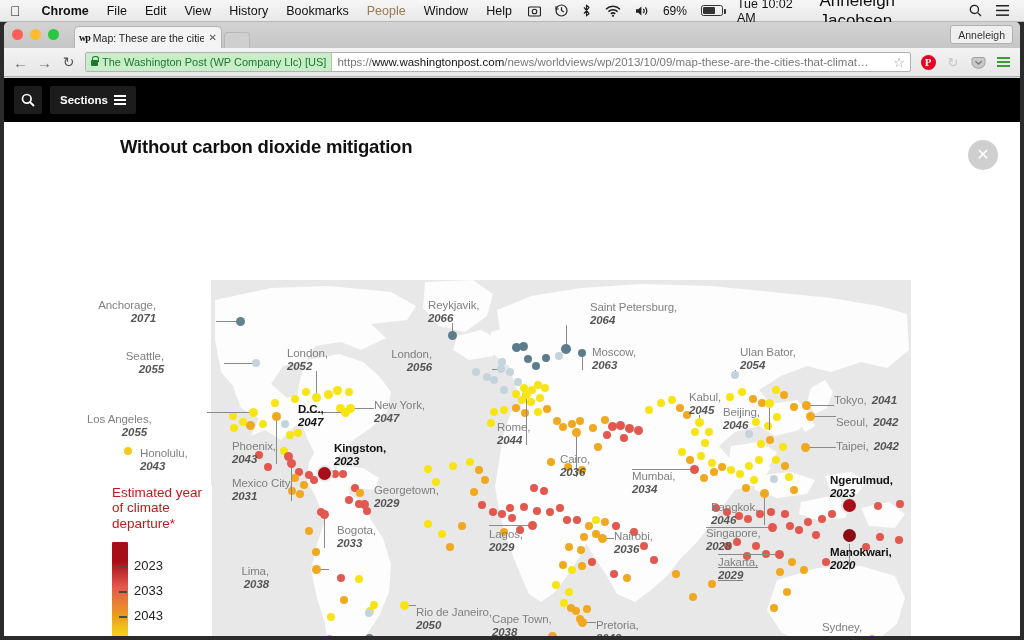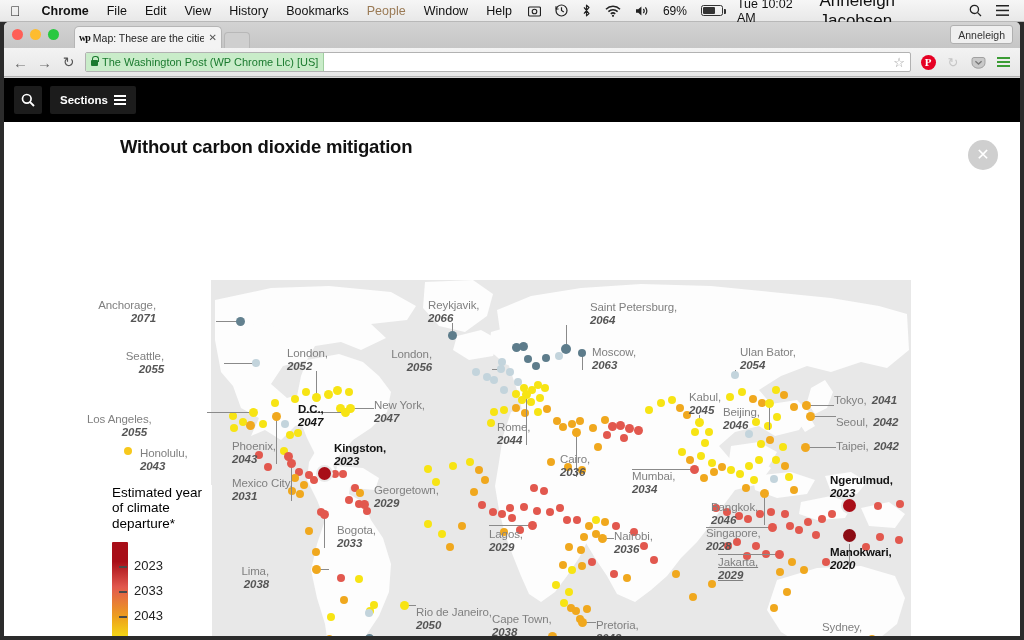--- a/index.html
+++ b/index.html
@@ -143,21 +143,21 @@
   .leader.v { width:1px; }
 
   .dot { position:absolute; border-radius:50%; }
   .dot.big { box-shadow:0 0 0 2px #e8e8e8; }
 
   
   #legend {
     position:absolute; left:108px; top:363px; width:100px; z-index:5;
     background:#fff; padding-right:6px;
   }
-  #legend h4 { font-size:13.5px; color:#000000; font-weight:normal; line-height:1.14; margin-bottom:11px;}
+  #legend h4 { font-size:13.5px; color:#b91c1c; font-weight:normal; line-height:1.14; margin-bottom:11px;}
   .legwrap { display:flex; gap:0; }
   #legbar { width:16px; height:150px; border-radius:1px; }
   .legticks { position:relative; width:60px; }
   .legticks div { position:absolute; font-size:13px; color:#222; white-space:nowrap; }
   .legticks div::before { content:""; position:absolute; left:-9px; top:8px; width:8px; height:1.6px; background:#4a4a4a;}
   .legticks div span { margin-left:6px; }
 </style>
 </head>
 <body>
 
@@ -250,22 +250,23 @@
     <div class="profile">Anneleigh</div>
   </div>
 
   <div id="toolbar">
     <span class="navbtn">←</span>
     <span class="navbtn">→</span>
     <span class="navbtn reload">↻</span>
     <div id="omnibox">
       <span class="sec">
         <span class="lock"></span>
-        <span>The Washington Post (WP Chrome Llc) [US]</span>
+        <span>The Washington Post (WP Company Llc) [US]</span>
       </span>
+      <span class="urltxt"><span>https://</span><b>www.washingtonpost.com</b><span>/news/worldviews/wp/2013/10/09/map-these-are-the-cities-that-climat…</span></span>
       <span class="star" style="margin-left:auto">☆</span>
     </div>
     <span class="tb-ico">
         <span class="pin">P</span>
       </span>
     <span class="tb-ico" style="color:#c6c6c6;font-size:13px;">↻</span>
     <span class="tb-ico">
       <svg width="15" height="13" viewBox="0 0 15 13">
           <path d="M1 3.5a2 2 0 0 1 2-2h9a2 2 0 0 1 2 2v3.2c0 3.4-2.9 5.5-6.5 5.5S1 10.1 1 6.7z" fill="#c9c9c9" stroke="#9a9a9a" stroke-width="0.9"></path>
           <path d="M4.4 5.3 L7.5 8 L10.6 5.3" fill="none" stroke="#7a7a7a" stroke-width="1.4"></path>

